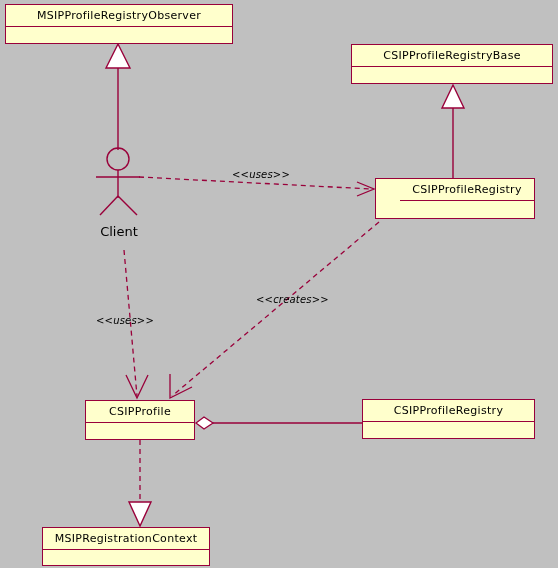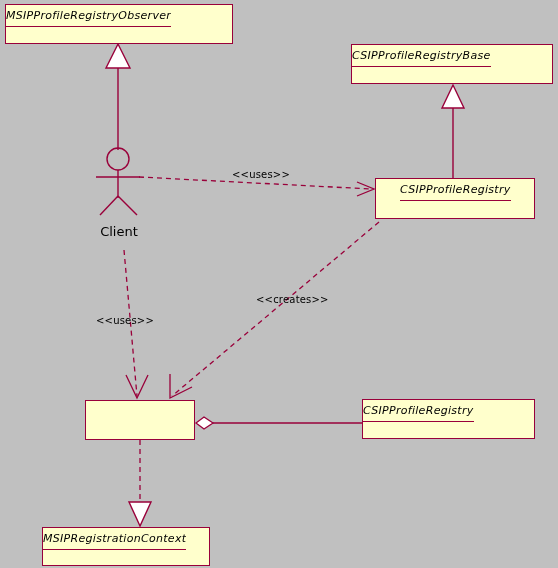--- a/index.html
+++ b/index.html
@@ -26,22 +26,21 @@
     width: 558px;
     height: 568px;
     pointer-events: none;
   }
   .uml-class {
     position: absolute;
     box-sizing: border-box;
     border: 1px solid #99003a;
     background: #ffffcc;
     display: flex;
-    flex-direction: row;
-    font-style: italic;
+    flex-direction: column;
   }
   .uml-class .name-row {
     box-sizing: border-box;
     height: 22px;
     line-height: 21px;
     text-align: center;
     border-bottom: 1px solid #99003a;
     font-size: 11px;
     color: #000000;
     letter-spacing: 0.3px;
@@ -51,20 +50,21 @@
   .uml-class .attr-row {
     flex: 1 1 auto;
     background: #ffffcc;
   }
   .edge-label {
     position: absolute;
     font-size: 10px;
     color: #000000;
     white-space: nowrap;
     letter-spacing: 0.2px;
+    font-style: italic;
   }
   .actor-label {
     position: absolute;
     font-size: 13px;
     color: #000000;
     white-space: nowrap;
     text-align: center;
   }
   .actor {
     position: absolute;
@@ -130,20 +130,21 @@
     <div class="name-row">CSIPProfileRegistryBase</div>
     <div class="attr-row"></div>
   </div>
 
   <div class="uml-class" style="left:375px; top:178px; width:160px; height:41px;padding-left:24px;">
     <div class="name-row">CSIPProfileRegistry</div>
     <div class="attr-row"></div>
   </div>
 
   <div class="uml-class" style="left:85px; top:400px; width:110px; height:40px;">
+    <div class="name-row">CSIPProfile</div>
     <div class="attr-row"></div>
   </div>
 
   <div class="uml-class" style="left:362px; top:399px; width:173px; height:40px;">
     <div class="name-row">CSIPProfileRegistry</div>
     <div class="attr-row"></div>
   </div>
 
   <div class="uml-class" style="left:42px; top:527px; width:168px; height:39px;">
     <div class="name-row">MSIPRegistrationContext</div>

